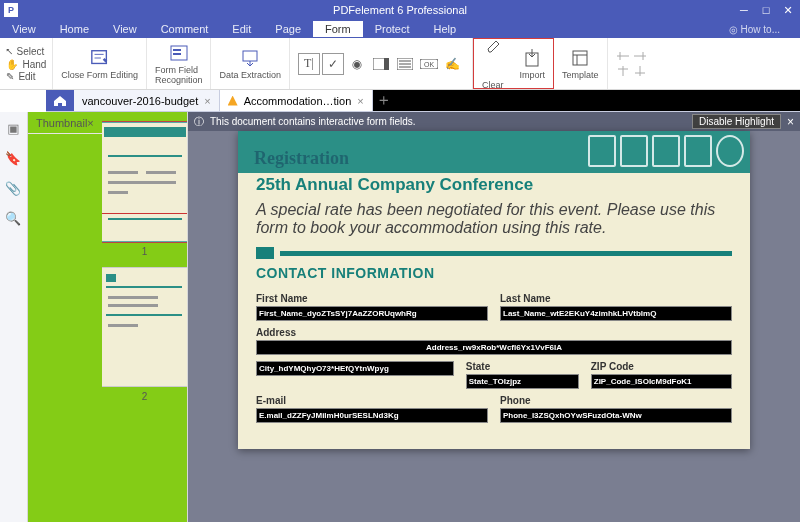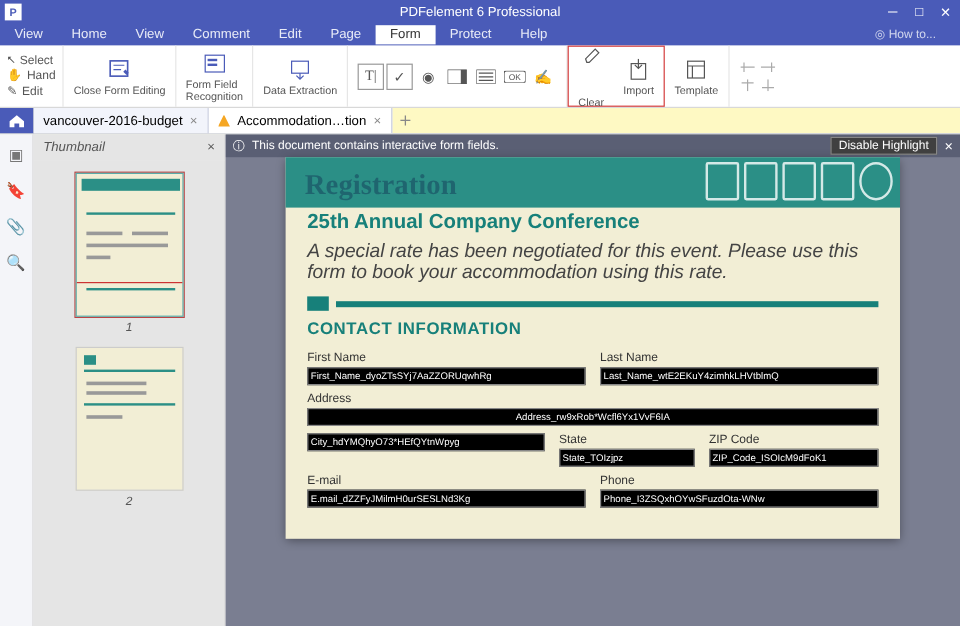--- a/index.html
+++ b/index.html
@@ -14,55 +14,55 @@
 .menubar .howto { margin-left:auto; margin-right:20px; font-size:10px; opacity:.85; }
 .ribbon { height:52px; background:#fff; border-bottom:1px solid #d8d8d8; display:flex; align-items:stretch; }
 .rgroup { display:flex; flex-direction:column; align-items:center; padding:2px 8px; border-right:1px solid #e6e6e6; justify-content:center; font-size:9px; color:#555; }
 .rgroup .lbl { margin-top:2px; white-space:nowrap; }
 .selgroup { padding:2px 6px; display:flex; flex-direction:column; justify-content:center; gap:1px; border-right:1px solid #e6e6e6; font-size:10px; color:#555;}
 .selgroup div { display:flex; align-items:center; gap:4px; cursor:pointer;}
 .ricon { width:20px; height:20px; display:flex; align-items:center; justify-content:center; color:#4a5bb8;}
 .toolrow { display:flex; align-items:center; padding:0 8px; border-right:1px solid #e6e6e6; gap:2px;}
 .tbtn { width:22px; height:22px; border:1px solid transparent; display:flex; align-items:center; justify-content:center; cursor:pointer; color:#555; font-size:12px;}
 .redbox { border:1px solid #d43c3c; display:flex; }
-.tabbar { height:22px; background:#fef9c3; display:flex; align-items:stretch; border-bottom:1px solid #c8cde0; }
+.tabbar { height:22px; background:#000000; display:flex; align-items:stretch; border-bottom:1px solid #c8cde0;margin-left:46px; }
 .tabbar .home { width:28px; background:#4a5bb8; display:flex; align-items:center; justify-content:center; color:#fff;}
 .doctab { display:flex; align-items:center; padding:0 8px; gap:6px; font-size:11px; background:#f2f4fb; border-right:1px solid #c8cde0; cursor:pointer;}
 .doctab.active { background:#fff; }
 .doctab .tclose { color:#888; cursor:pointer; font-size:11px;}
 .doctab .warn { width:10px; height:10px; background:#f5a623; clip-path:polygon(50% 0,100% 100%,0 100%); display:inline-block;}
 .addtab { width:22px; display:flex; align-items:center; justify-content:center; color:#888; cursor:pointer;}
 .workarea { display:flex; height:410px; }
 .sidebar { width:28px; background:#f4f5f9; border-right:1px solid #d8d8d8; display:flex; flex-direction:column; align-items:center; gap:14px; padding-top:8px; }
 .sidebar .sicon { width:16px; height:16px; color:#777; cursor:pointer; display:flex; align-items:center; justify-content:center; font-size:13px;}
-.thumbpanel { width:160px; background:#e5e5e5; border-right:1px solid #d8d8d8; display:flex; flex-direction:column;font-style:italic;}
+.thumbpanel { width:160px; background:#84cc16; border-right:1px solid #d8d8d8; display:flex; flex-direction:row;}
 .thumbhdr { height:22px; display:flex; align-items:center; justify-content:space-between; padding:0 8px; font-size:11px; color:#555; border-bottom:1px solid #e6e6e6;}
 .thumblist { flex:1; overflow:auto; padding:10px 0; display:flex; flex-direction:column; align-items:center; gap:10px;}
 .thumb { width:90px; height:120px; background:#f2eed5; border:1px solid #5aacaa; position:relative; cursor:pointer;}
 .thumb.sel { box-shadow:0 0 0 1px #b44; }
 .thumblbl { font-size:10px; color:#555; text-align:center; margin-top:4px;}
 .thdeco { position:absolute; background:#2b8f86; height:4px; }
 .docarea { flex:1; background:#7a7e91; position:relative; overflow:hidden;}
 .infobar { height:19px; background:#5a5f74; color:#fff; display:flex; align-items:center; padding:0 6px; font-size:10px; gap:6px;}
 .infobar .spacer { flex:1;}
 .disbtn { border:1px solid #888; padding:1px 6px; font-size:10px; background:#404040; cursor:pointer;}
 .infobar .xclose { cursor:pointer; font-size:12px;}
 .page { position:absolute; left:50px; top:19px; width:512px; background:#f2eed5; box-shadow:0 2px 8px rgba(0,0,0,.4);}
 .pagehdr { height:42px; background:#2b8f86; position:relative;}
-.regtxt { position:absolute; left:16px; bottom:4px; font-family:Georgia,serif; color:#135; font-size:24px; font-weight:bold; opacity:.45;}
+.regtxt { position:absolute; left:16px; bottom:4px; font-family:Georgia,serif; color:#135; font-size:18px; font-weight:bold; opacity:.45;}
 .hicons { position:absolute; right:6px; top:4px; display:flex; gap:4px;}
 .hicon { width:28px; height:32px; border:2px solid rgba(255,255,255,.8); border-radius:2px;}
 .pagebody { padding:2px 18px 20px;}
 .h1 { color:#17807a; font-weight:bold; font-size:17px; margin-bottom:6px;}
 .intro { font-style:italic; font-size:16px; color:#444; margin-bottom:10px;}
 .sep { display:flex; align-items:center; gap:6px; margin-bottom:6px;}
 .sepicn { width:18px; height:12px; background:#17807a;}
 .sepline { flex:1; height:5px; background:#17807a;}
 .h2 { color:#17807a; font-weight:bold; font-size:14px; letter-spacing:.5px; margin-bottom:12px;}
-.frow { display:flex; gap:12px; margin-bottom:6px;}
+.frow { display:flex; gap:12px; margin-bottom:6px;font-weight:bold;}
 .fcol { flex:1;}
 .flabel { font-size:10px; color:#333; margin-bottom:2px;}
 .finput { height:15px; border:1px solid #888; background:#000; color:#fff; font-size:8px; padding:0 2px; overflow:hidden; white-space:nowrap; display:flex; align-items:center;}
 svg { display:block; }
 </style>
 </head>
 <body>
 
 <div class="titlebar">
   <div class="appicon">P</div>

